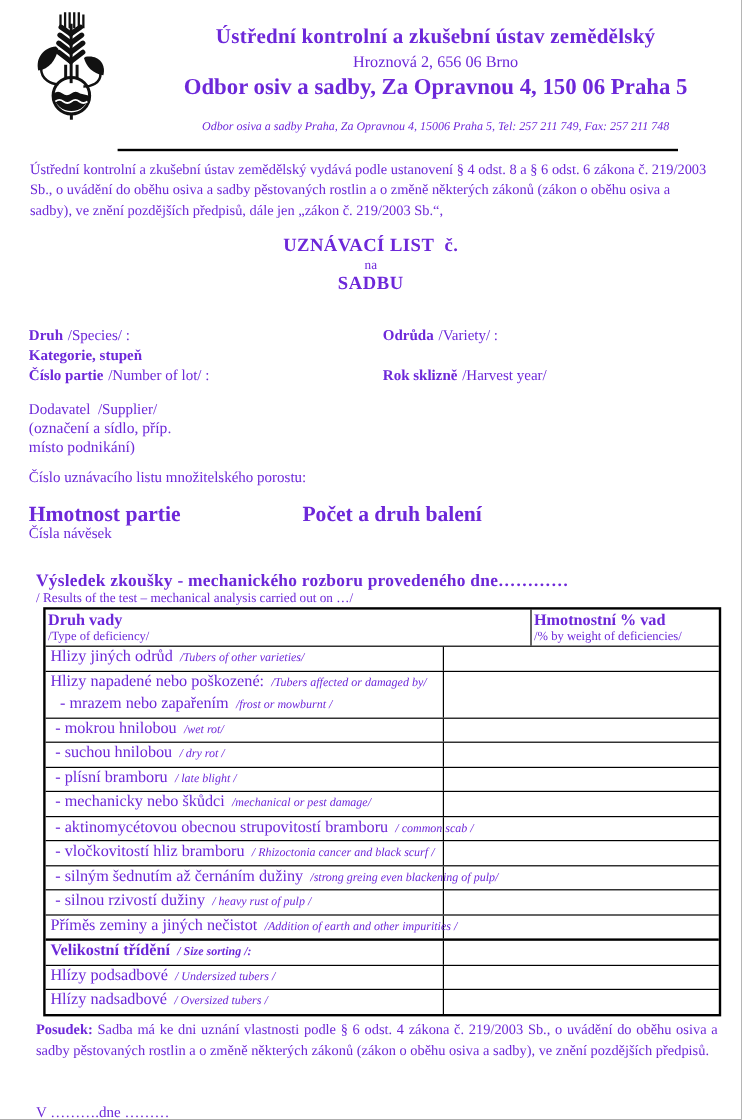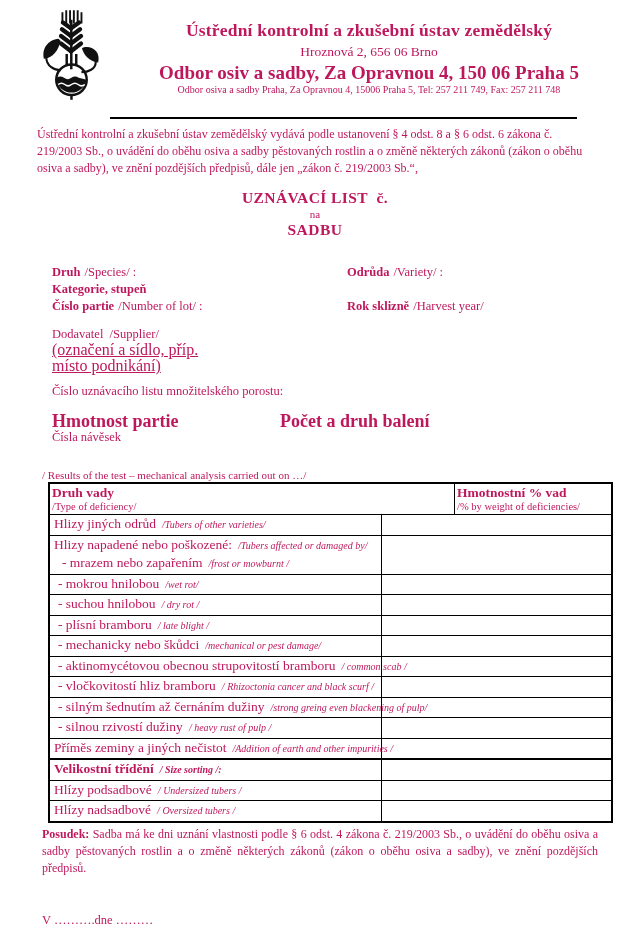--- a/index.html
+++ b/index.html
@@ -1,47 +1,46 @@
 <!DOCTYPE html>
 <html><head>
 <meta charset="utf-8">
 <style>
   * { margin:0; padding:0; box-sizing:border-box; }
   html,body { background:#777; }
   .page {
     position:relative; width:618px; height:933px; margin:0 auto;
-    background:#ffffff; color:#be185d;
+    background:#ffffff; color:#6d28d9;
     font-family:"Liberation Serif", "DejaVu Serif", serif;
     overflow:hidden;
-    padding-left:12px;
   }
   
   .header { display:flex; padding-top:8px; }
   .logo-box { width:118px; display:flex; justify-content:center; padding-top:2px; }
   .head-text { flex:1; text-align:center; padding-right:10px; }
   .org-name { font-size:17.5px; font-weight:bold; margin-top:12px; letter-spacing:.2px; }
   .addr1 { font-size:13.5px; margin-top:3px; }
   .addr2 { font-size:19px; font-weight:bold; margin-top:2px; }
-  .contact { font-size:10px; margin-top:0; }
+  .contact { font-size:10px; font-style:italic; margin-top:16px; }
   .head-rule { height:2px; background:#000; width:467px; margin:13px 0 0 98px; }
   
   .intro { margin:7px 22px 0 25px; font-size:12px; line-height:17px; }
   
   .title-block { text-align:center; margin-top:12px; }
   .doc-title { font-size:15.5px; font-weight:bold; letter-spacing:.4px; }
   .doc-na { font-size:11px; margin-top:1px; }
   .doc-subject { font-size:15.5px; font-weight:bold; margin-top:1px; letter-spacing:.5px; }
   
-  .fields { margin:25px 0 0 40px; font-size:12.5px; line-height:17px; }
+  .fields { margin:25px 0 0 24px; font-size:12.5px; line-height:17px; }
   .frow { display:flex; }
   .fleft { width:295px; }
   .b { font-weight:bold; }
   .en-lab { margin-left:4px; }
   .dodavatel-block { margin-top:11px; font-size:12.5px; line-height:16px; }
-  .small-note { font-size:16px; line-height:16px;text-decoration:underline; }
+  .small-note { font-size:13px; line-height:16px; }
   .cislo-uzn { margin-top:9px; font-size:12.5px; }
   .hmotnost-row { display:flex; margin-top:13px; font-size:18px; line-height:16px;font-weight:bold; }
   .hleft { width:228px; }
   
   .results { margin:24px 0 0 30px; }
   .results-cz { font-size:14.5px; font-weight:bold; letter-spacing:.2px; }
   .results-en { font-size:11px; margin-top:0px; }
   
   .ttable { margin:1px 0 0 36px; width:565px; border:2px solid #000; }
   .thead { display:flex; }
@@ -146,20 +145,21 @@
     <div class="cislo-uzn">Číslo uznávacího listu množitelského porostu:</div>
 
     <div class="hmotnost-row">
       <div class="hleft">Hmotnost partie</div>
       <div>Počet a druh balení</div>
     </div>
     <div style="font-size:12.5px; line-height:16px;">Čísla návěsek</div>
   </div>
 
   <div class="results">
+    <div class="results-cz">Výsledek zkoušky - mechanického rozboru provedeného dne…………</div>
     <div class="results-en">/ Results of  the test – mechanical analysis carried out on …/</div>
   </div>
 
   <div class="ttable">
     <div class="thead">
       <div class="th-l">
         <div class="th-cz">Druh vady</div>
         <div class="th-en">/Type of deficiency/</div>
       </div>
       <div class="th-r">

